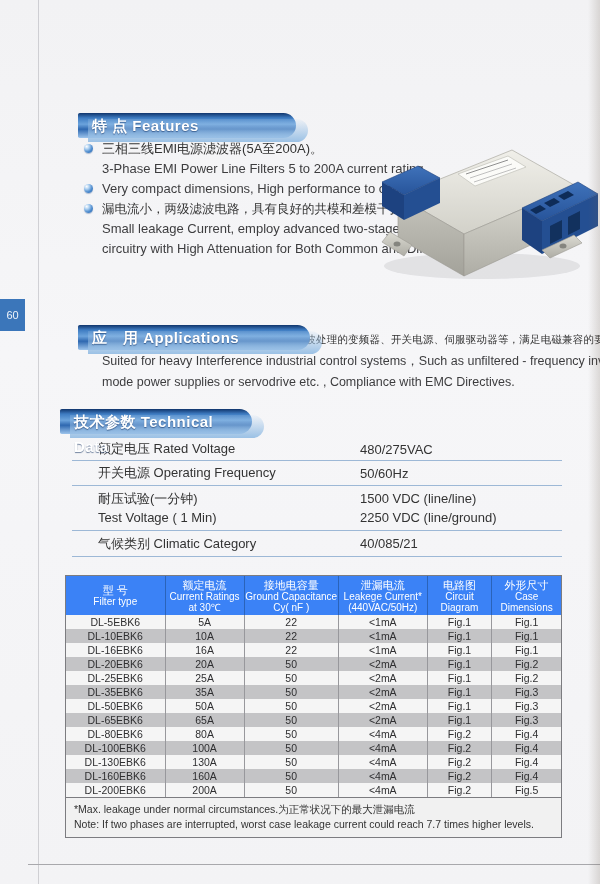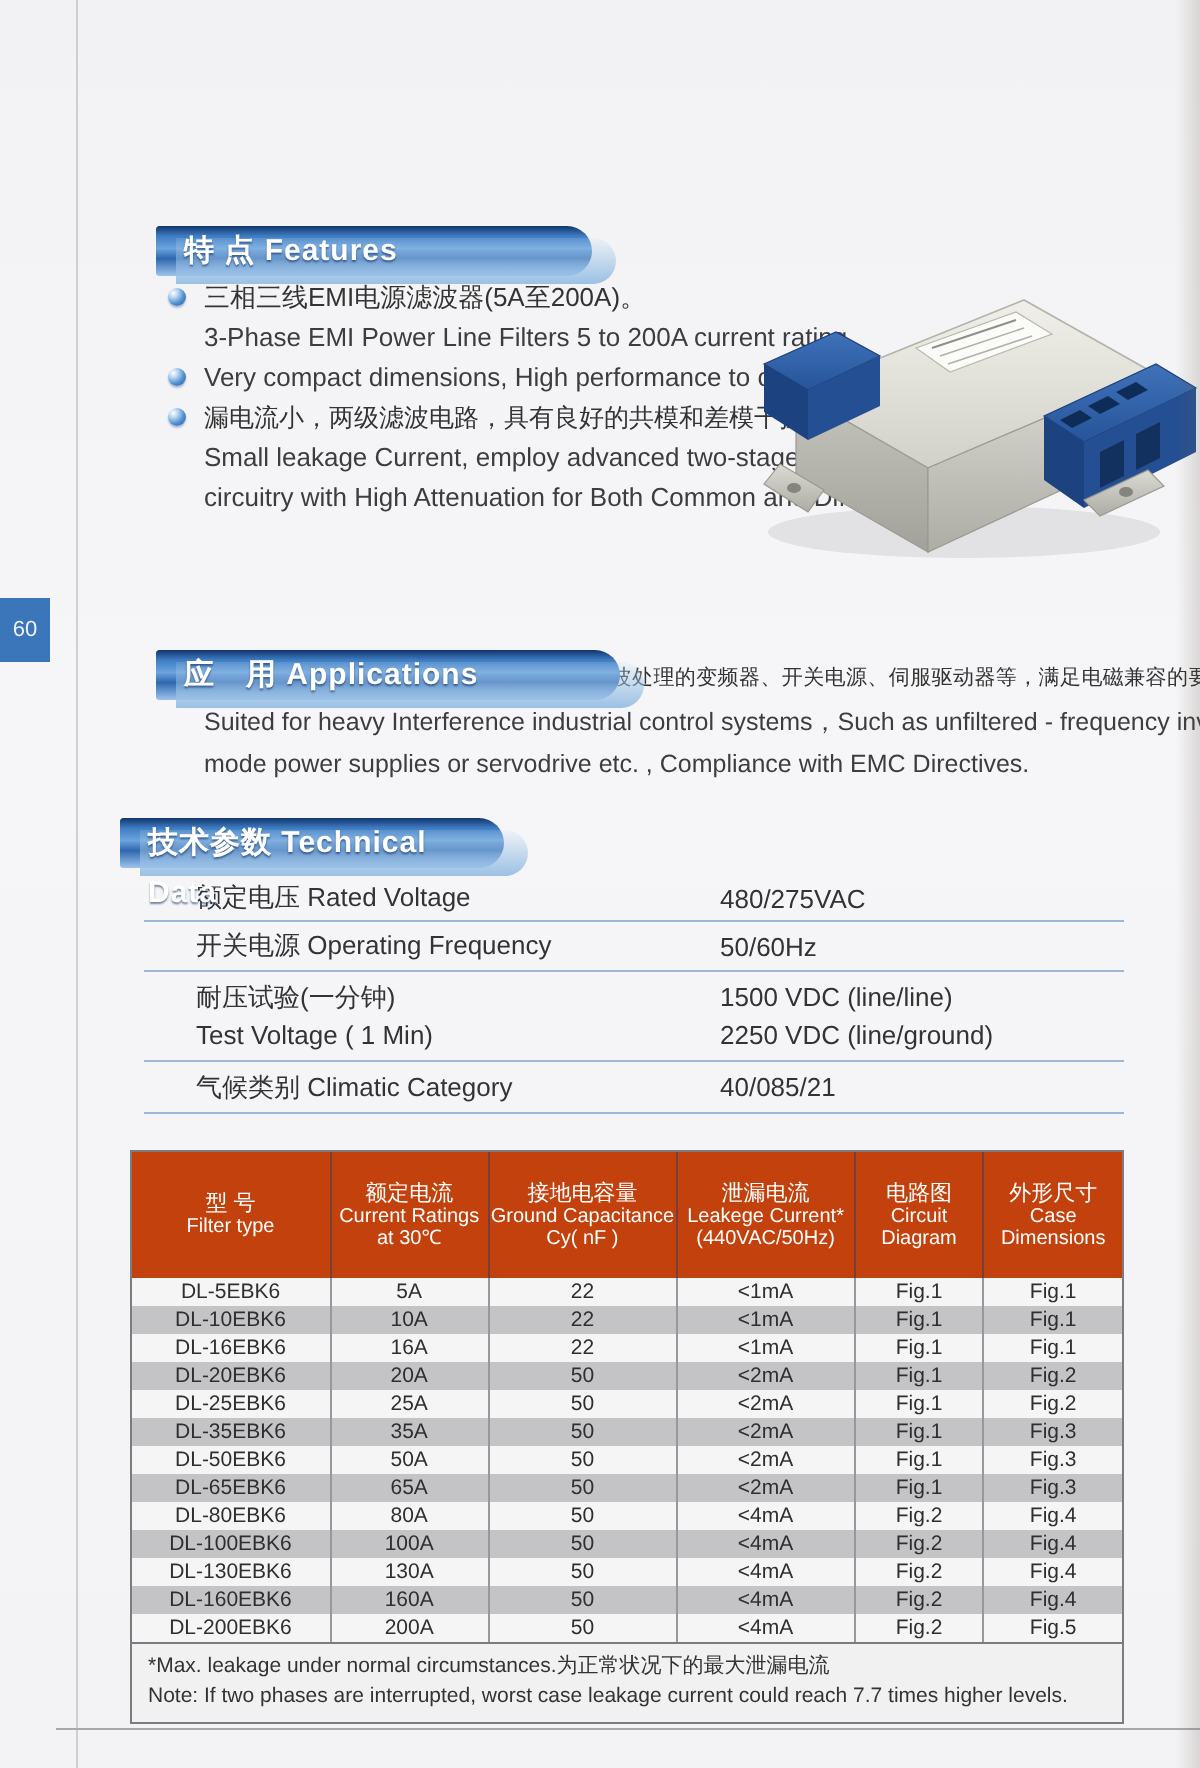--- a/index.html
+++ b/index.html
@@ -57,22 +57,22 @@
   .tech-row .tlabel{width:288px;padding-left:26px;box-sizing:border-box;}
   .tech-row .tvalue{flex:1;}
   .tr1{height:23px;} .tr2{height:25px;} .tr4{height:26px;}
   .tr3{height:45px;align-items:center;}
   .tr3 .tlabel div,.tr3 .tvalue div{line-height:19px;}
 
   
   .ftable-wrap{position:absolute;left:65px;top:575px;width:497px;border:1px solid #7c7c80;
     background:#f5f5f5;box-sizing:border-box;}
   table.ftable{width:100%;border-collapse:collapse;table-layout:fixed;}
-  .ftable th{background:#c2410c;color:#fff;font-weight:normal;height:37px;vertical-align:middle;
-    padding:13px 0;border-left:1px solid rgba(22,62,112,.45);}
+  .ftable th{background:#3b82f6;color:#fff;font-weight:normal;height:37px;vertical-align:middle;
+    padding:1px 0;border-left:1px solid rgba(22,62,112,.45);}
   .ftable th:first-child{border-left:none;}
   .h-zh{font-size:11px;line-height:12px;}
   .h-en{font-size:10px;line-height:11px;text-align:center;}
   .ftable td{height:14px;font-size:10.5px;line-height:14px;text-align:center;color:#2f2f31;
     padding:0;border-left:1px solid #98989c;overflow:hidden;}
   .ftable td:first-child{border-left:none;}
   .ftable tr.alt td{background:#c4c4c6;}
   .notes{border-top:1px solid #7c7c80;background:#f1f1f1;padding:4px 6px 5px 8px;}
   .note-line{font-size:10.5px;line-height:15px;color:#333;white-space:nowrap;}
 

